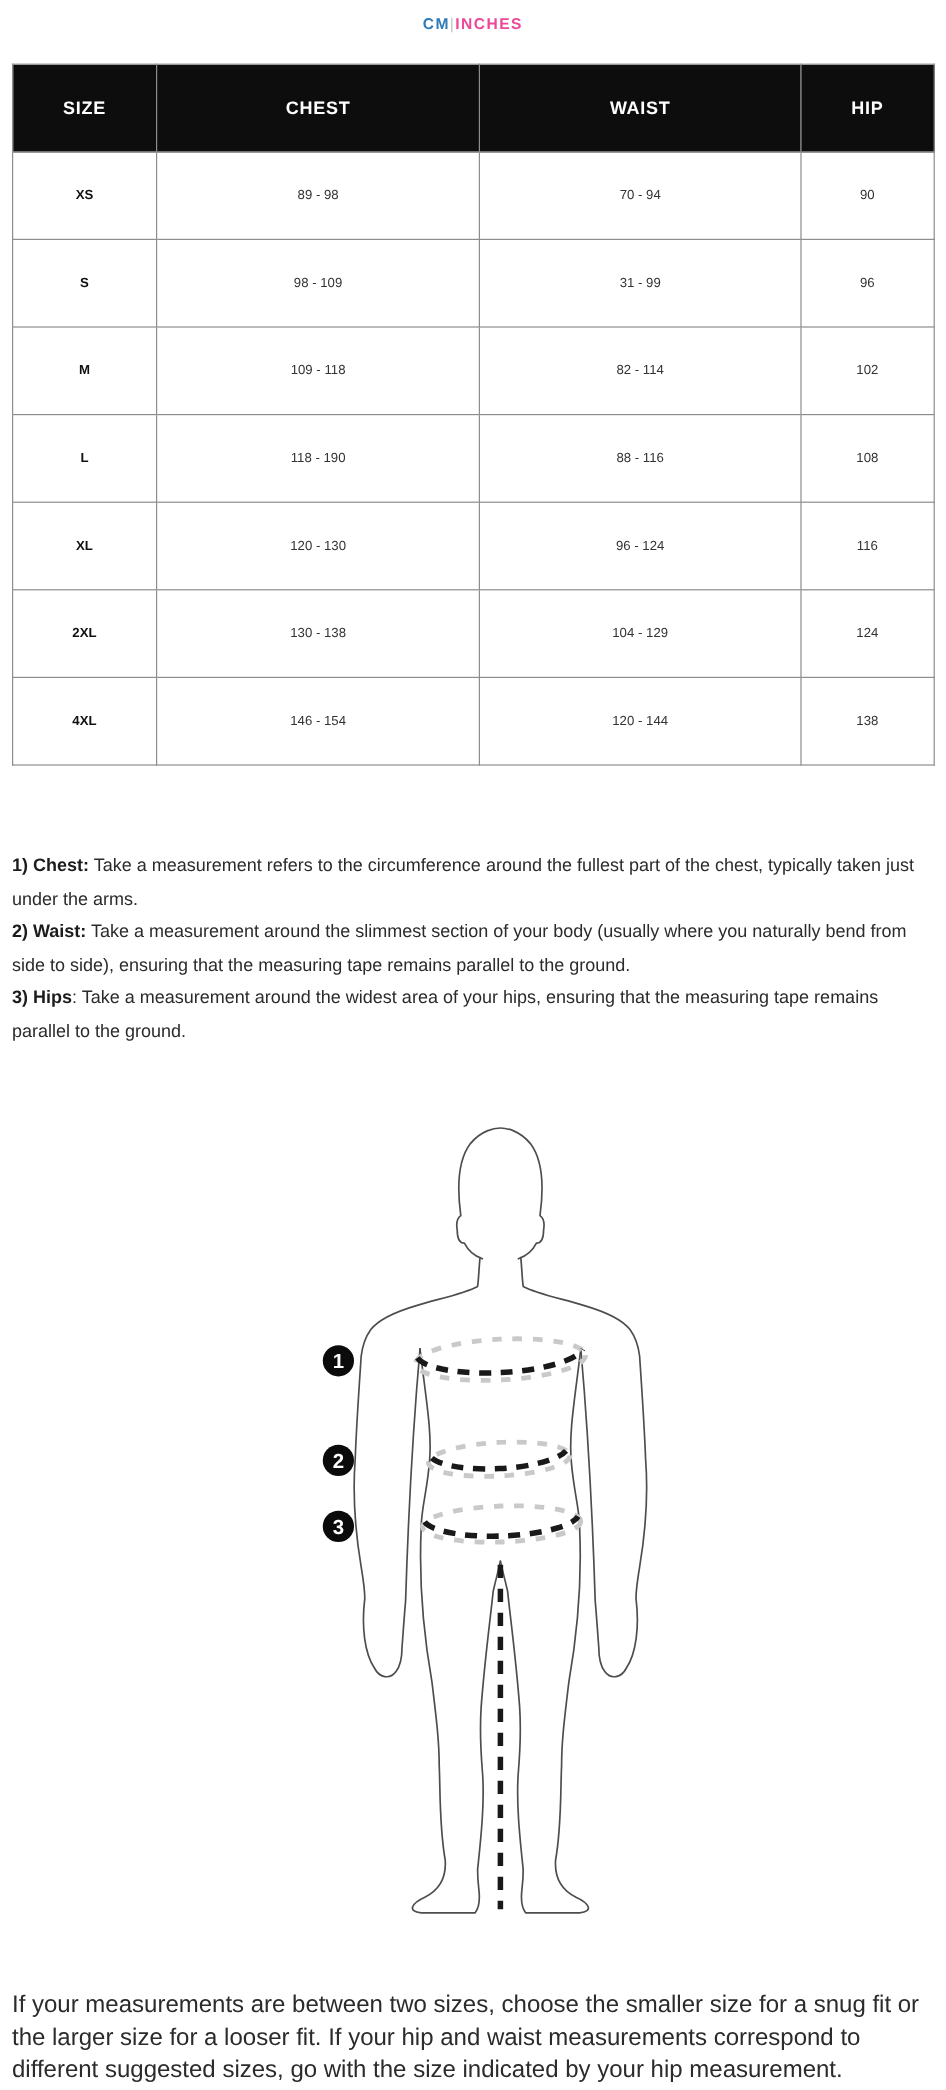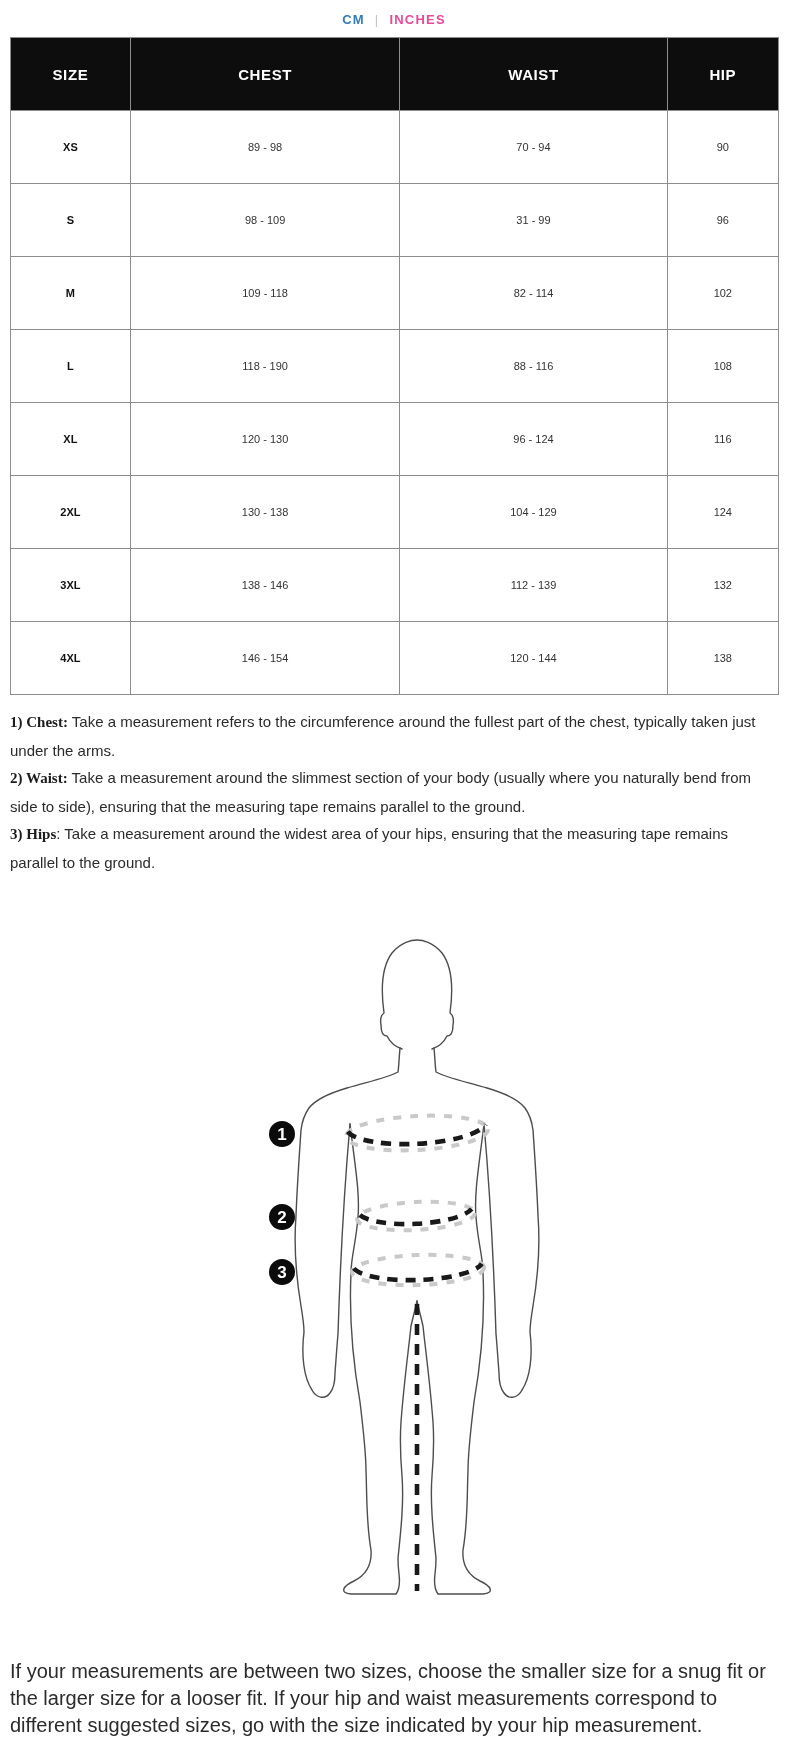--- a/index.html
+++ b/index.html
@@ -10,51 +10,51 @@
     position: relative;
     font-family: "Liberation Sans", sans-serif;
     color: #2b2b2b;
     overflow: hidden;
   }
 
   
   .units-toggle {
     position: absolute; top: 8px; left: 0; right: 0;
     display: flex; justify-content: center; align-items: center;
-    gap: 10px; height: 22px;
+    height: 22px;
     font-size: 13px; font-weight: bold; letter-spacing: 1.2px;
   }
   .unit-cm { color: #2f7cb9; cursor: pointer; }
   .unit-divider { color: #c4c4c4; font-weight: normal; }
   .unit-inches { color: #ec4899; cursor: pointer; }
 
   
   .size-table-wrap { position: absolute; top: 37px; left: 10px; width: 769px; }
-  table.size-table { width: 100%; border-collapse: collapse; table-layout: fixed; }
+  table.size-table { width: 100%; border-collapse: collapse; table-layout: fixed; margin-top: 16px; }
   table.size-table col.c-size  { width: 15.6%; }
   table.size-table col.c-chest { width: 35.1%; }
   table.size-table col.c-waist { width: 34.8%; }
   table.size-table col.c-hip   { width: 14.5%; }
   table.size-table th, table.size-table td {
     border: 1px solid #8d8d8d;
     text-align: center; vertical-align: middle;
   }
   table.size-table th {
     background: #0d0d0d; color: #ffffff;
     height: 73px; font-size: 15px; font-weight: bold; letter-spacing: 0.6px;
   }
   table.size-table td { height: 73px; font-size: 11px; color: #333333; }
   table.size-table td.size-cell { font-weight: bold; color: #111111; }
 
   
   .instructions {
     position: absolute; top: 708px; left: 10px; width: 770px;
     font-size: 15px; line-height: 27.5px; color: #2b2b2b;
   }
-  .instructions b { color: #1c1c1c; font-family: Liberation Serif, serif; }
+  .instructions b { color: #1c1c1c; }
 
   
   .figure-wrap { position: absolute; top: 930px; left: 250px; width: 320px; height: 680px; }
   .figure-wrap svg { display: block; }
   .outline { fill: none; stroke: #4d4d4d; stroke-width: 1.4; stroke-linecap: round; stroke-linejoin: round; }
   .dash-back  { fill: none; stroke: #c9c9c9; stroke-width: 4;   stroke-dasharray: 8 9;  stroke-linecap: butt; }
   .dash-front { fill: none; stroke: #191919; stroke-width: 4.6; stroke-dasharray: 10 8; stroke-linecap: butt; }
   .inseam     { fill: none; stroke: #191919; stroke-width: 4.6; stroke-dasharray: 11 9; }
   .badge-circle { fill: #0b0b0b; }
   .badge-num {
@@ -124,26 +124,20 @@
         <td>96 - 124</td>
         <td>116</td>
       </tr>
       <tr>
         <td class="size-cell">2XL</td>
         <td>130 - 138</td>
         <td>104 - 129</td>
         <td>124</td>
       </tr>
       <tr>
-        <td class="size-cell">3XL</td>
-        <td>138 - 146</td>
-        <td>112 - 139</td>
-        <td>132</td>
-      </tr>
-      <tr>
         <td class="size-cell">4XL</td>
         <td>146 - 154</td>
         <td>120 - 144</td>
         <td>138</td>
       </tr>
     </tbody>
   </table>
 </div>
 
 <div class="instructions">

